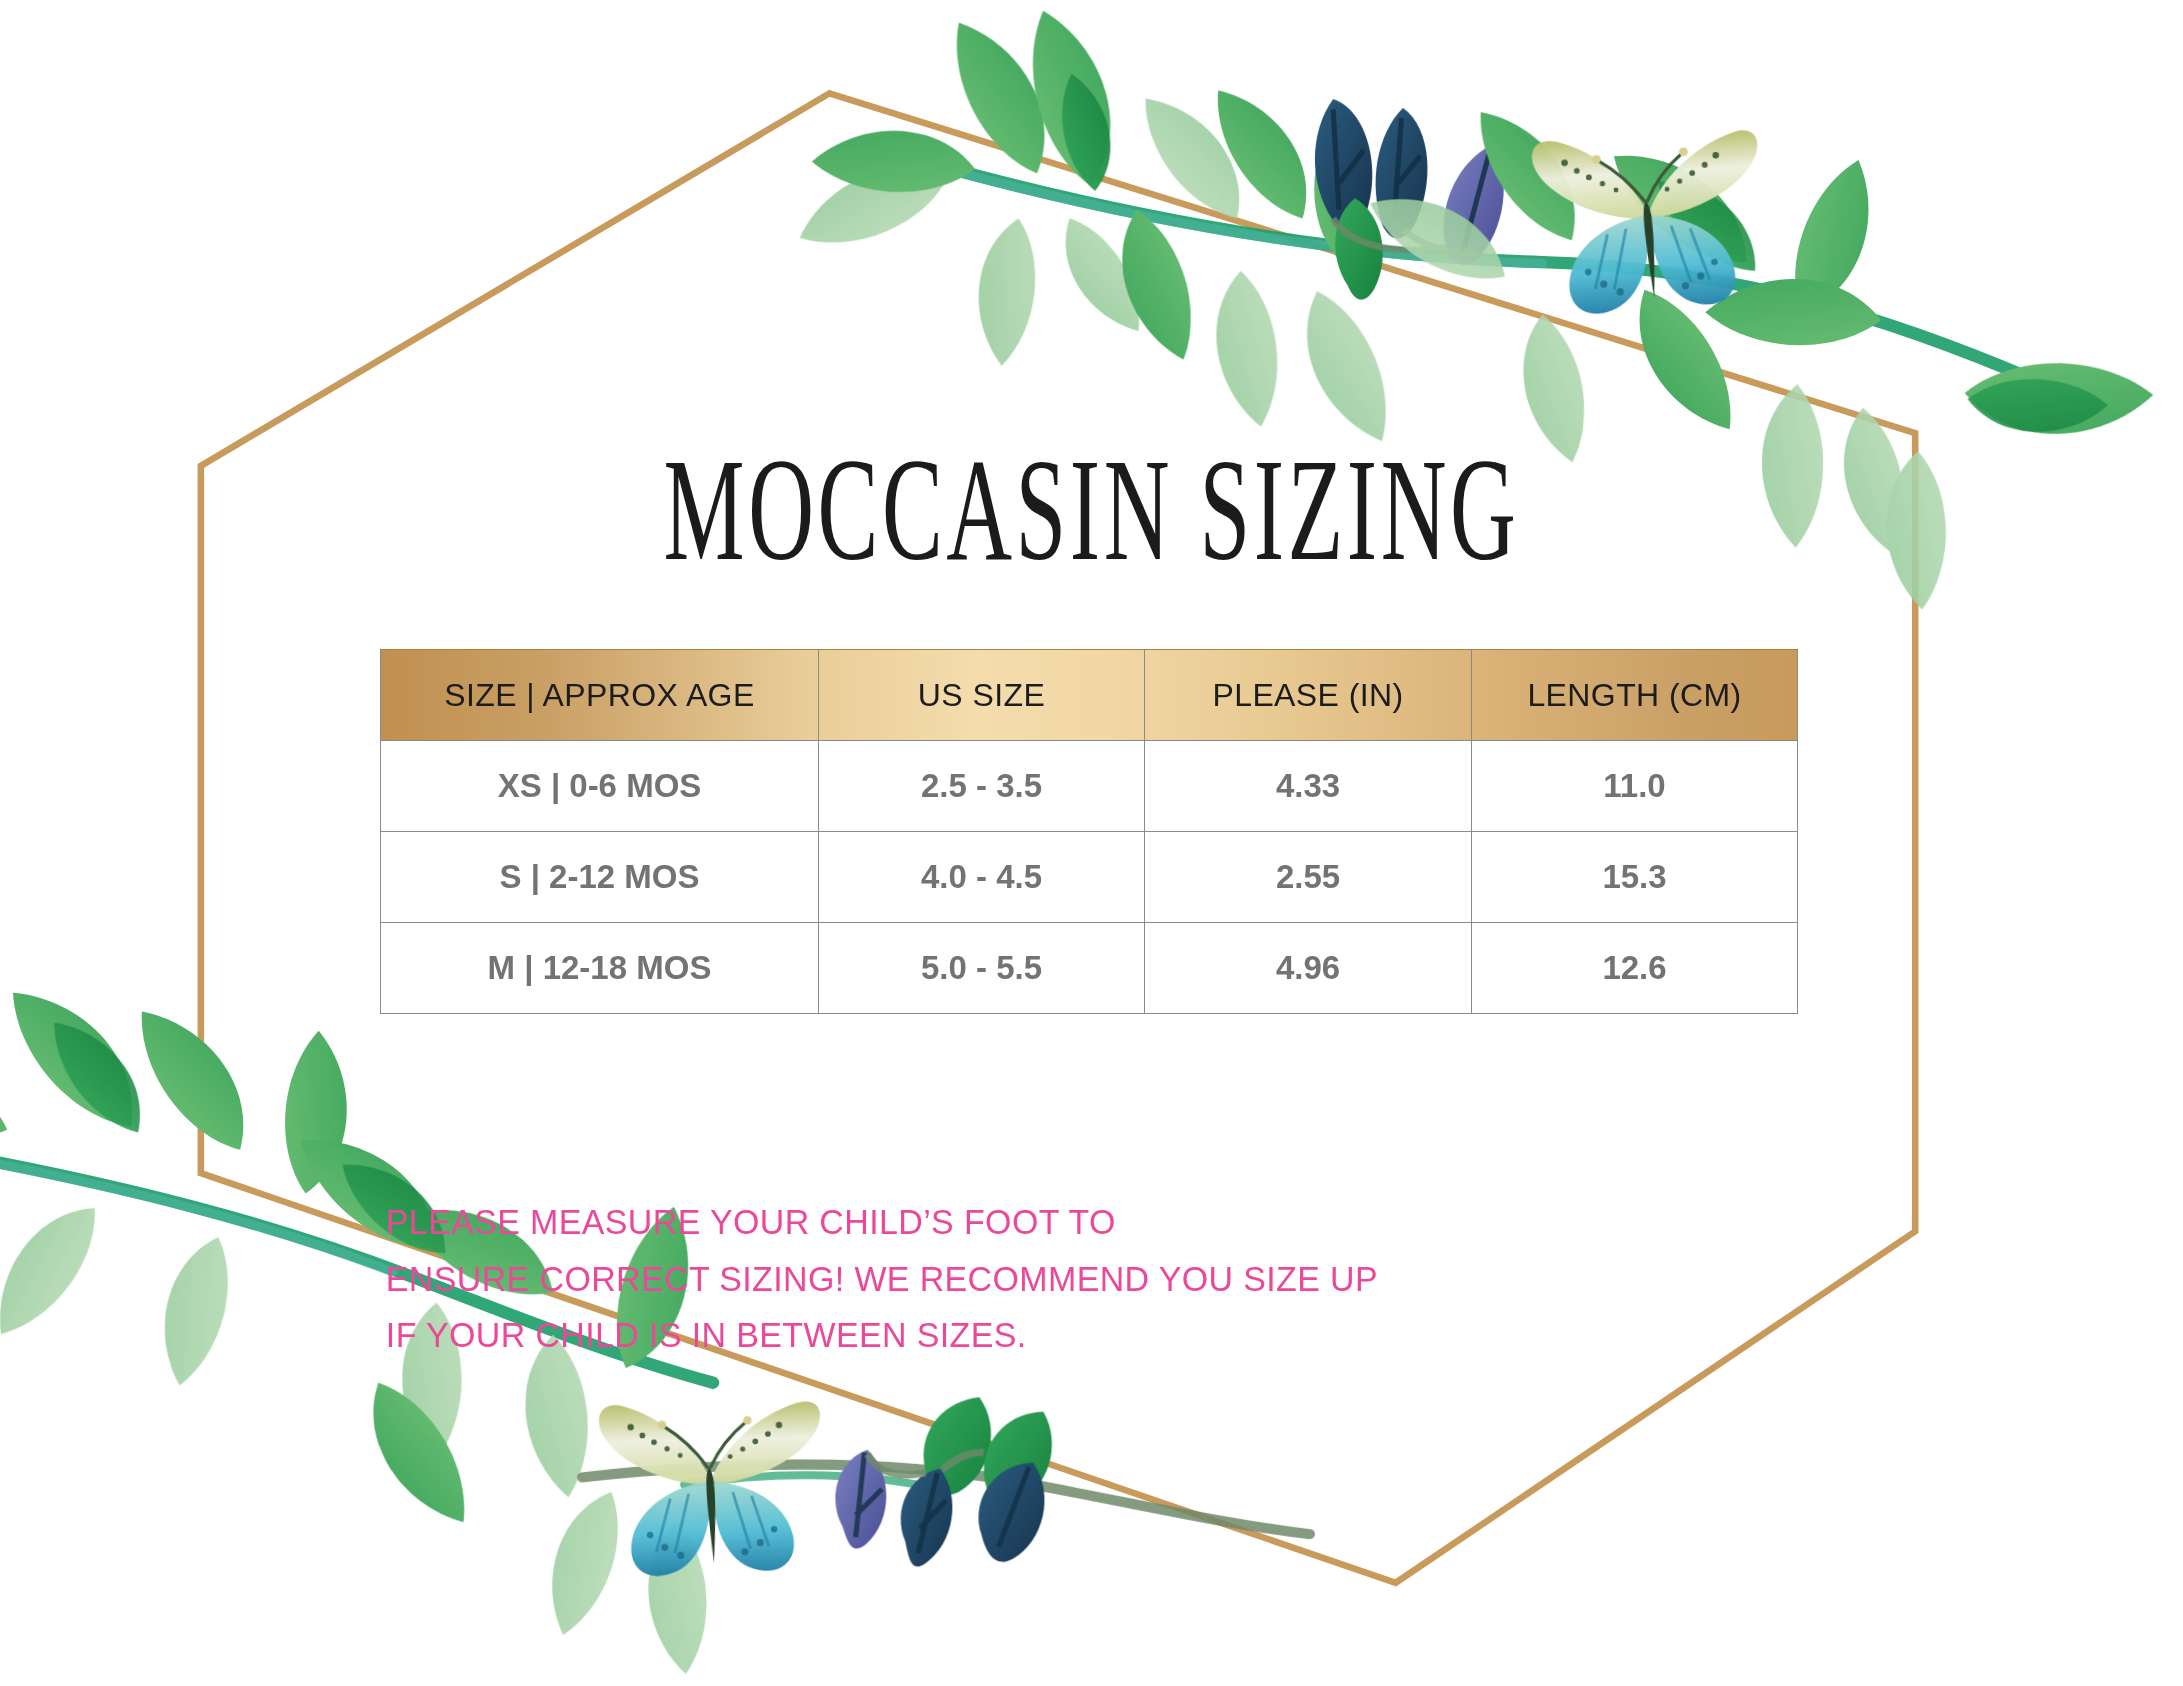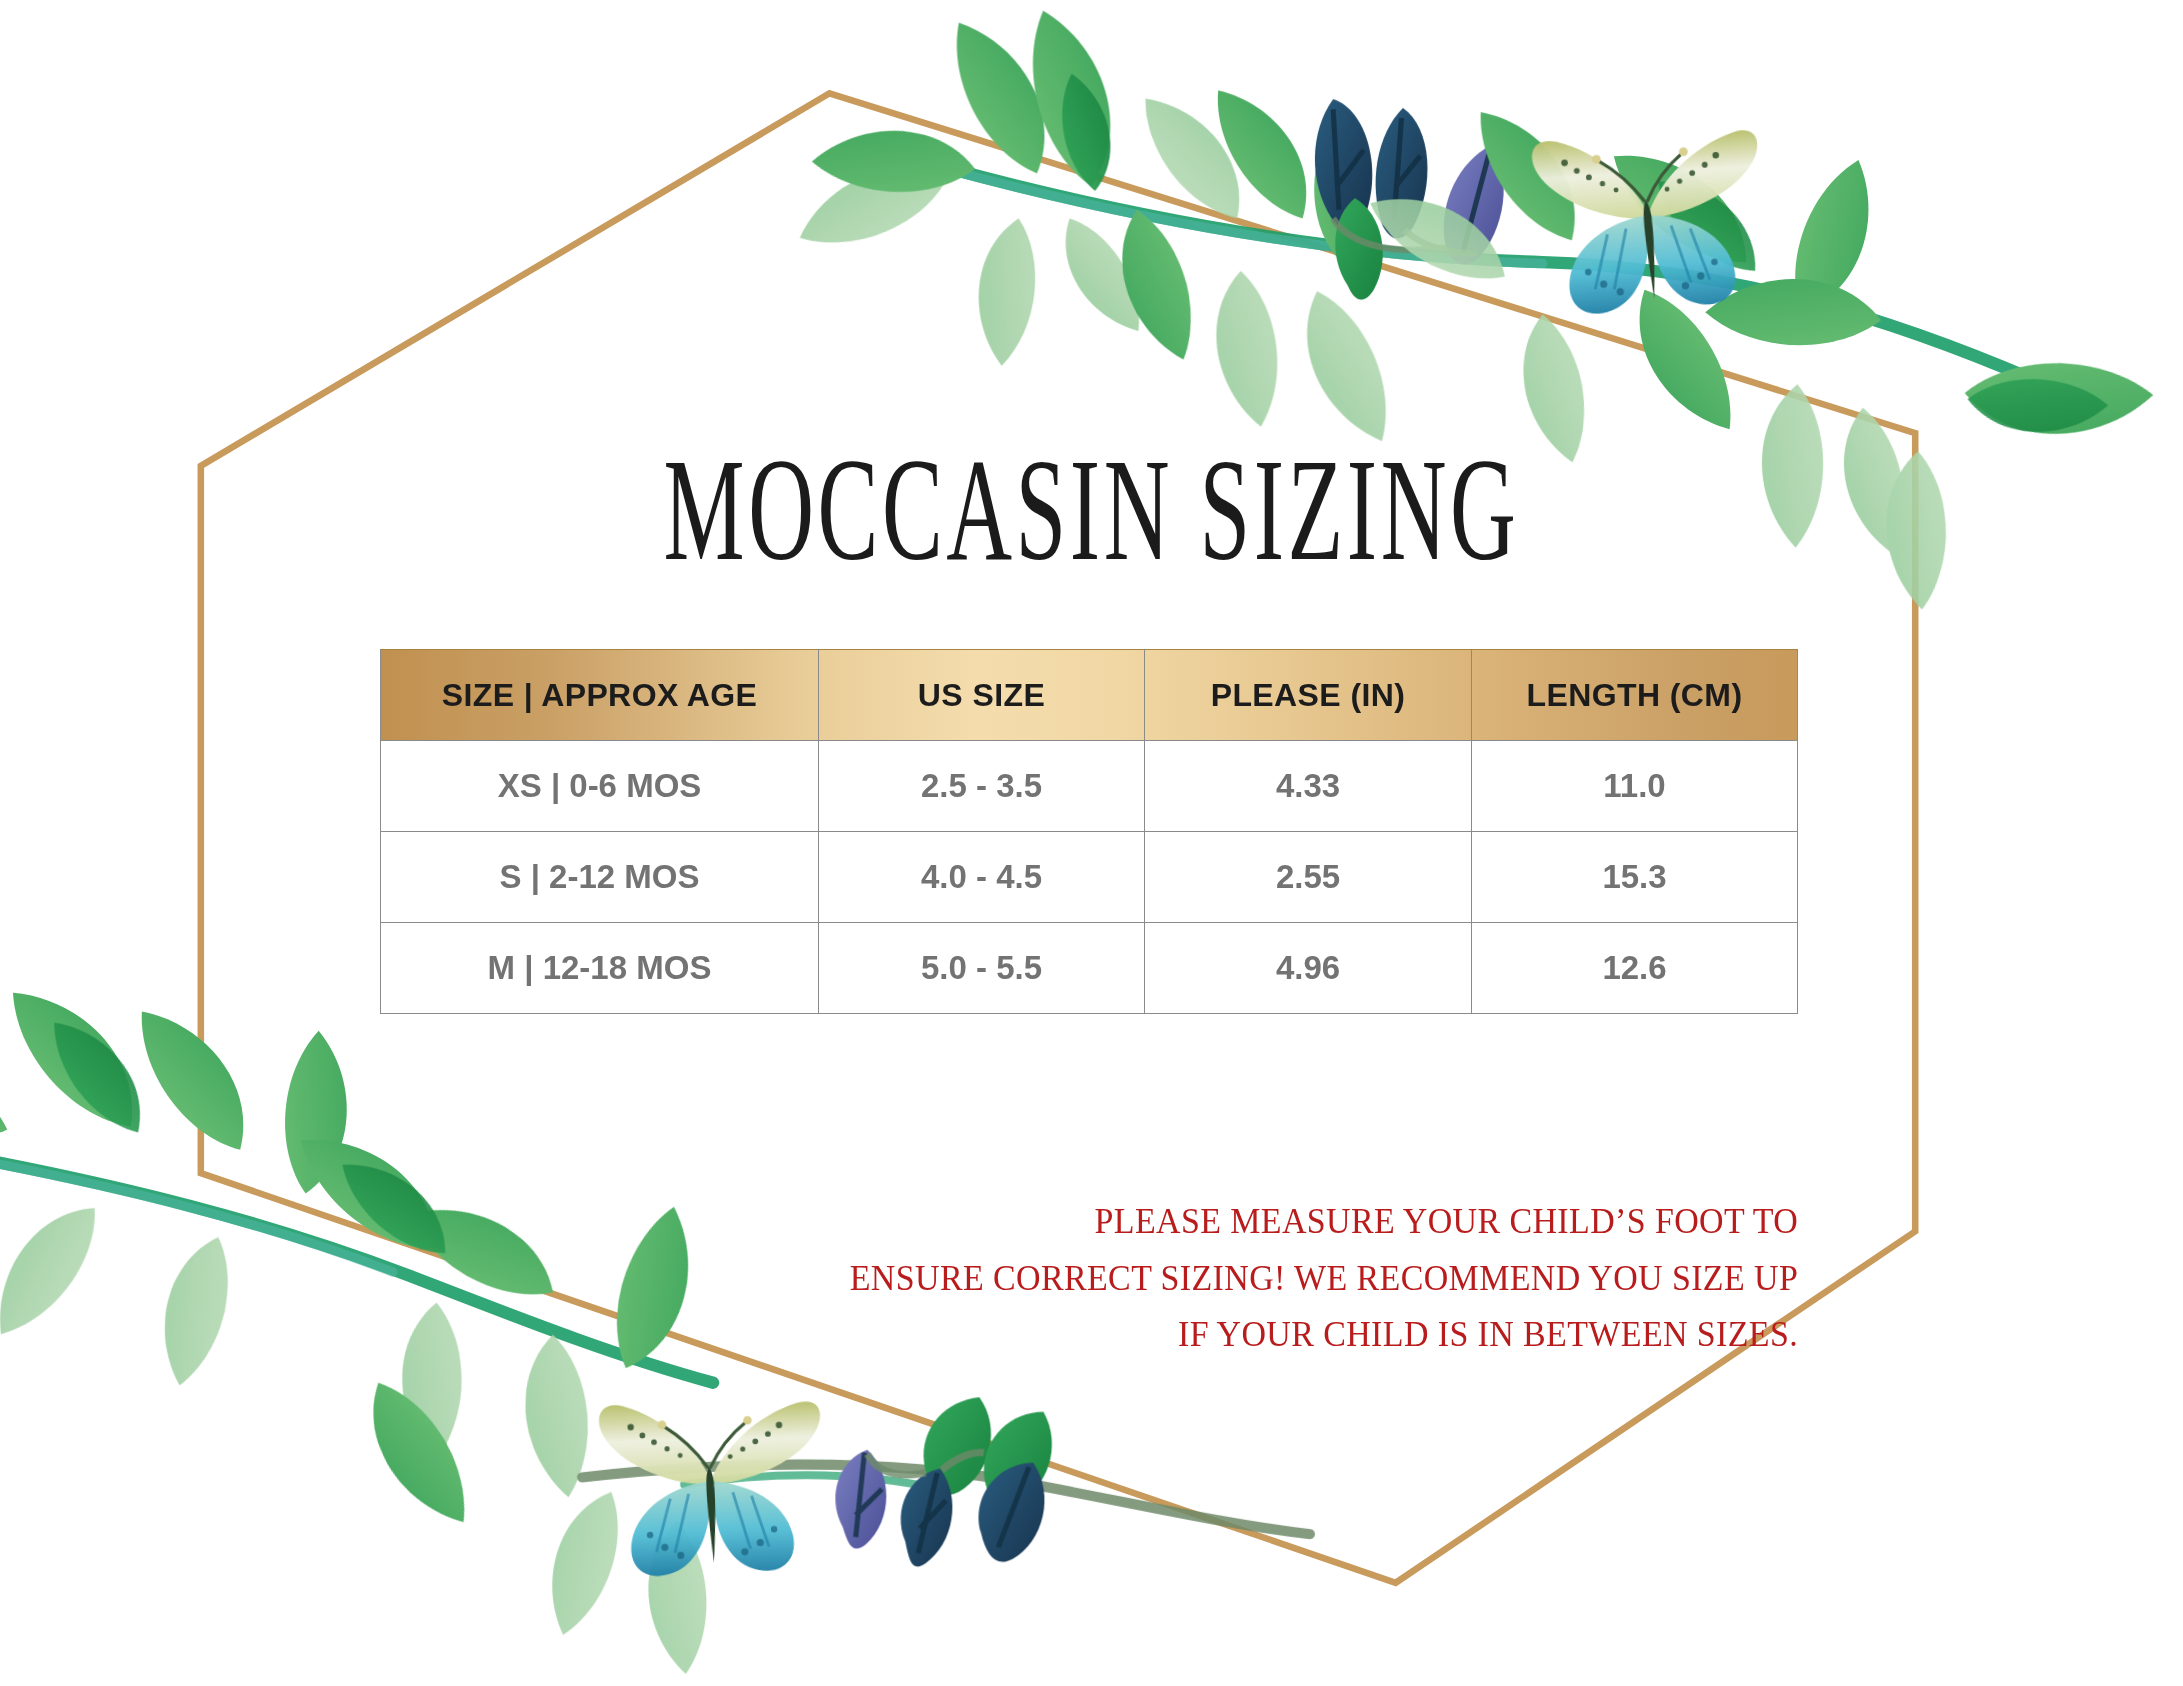--- a/index.html
+++ b/index.html
@@ -71,21 +71,21 @@
         #d8b075 80%,
         #caa066 92%,
         #c89a5b 100%);
   }
   #sizing-table th {
     height: 90px;
     padding: 0 4.4px;
     text-align: center;
     vertical-align: middle;
     font-size: 32px;
-    font-weight: bold;
+    font-weight: normal;
     letter-spacing: 0.4px;
     color: #1c1c1c;
     border: 1.5px solid #8a8a8a;
     border-top-color: #a7833f;
     white-space: nowrap;
     margin-left: 48px;
   }
   #sizing-table td {
     height: 90px;
     padding: 0 4.4px;
@@ -99,27 +99,26 @@
     white-space: nowrap;
   }
   #sizing-table td.size-cell { text-align: center; }
 
   
   #note {
     position: absolute;
     left: 364px;
     top: 1194px;
     width: 1456px;
-    text-align: right;
+    text-align: left;
     font-size: 35px;
     line-height: 1.62;
     letter-spacing: 0.4px;
-    color: #b91c1c;
+    color: #ec4899;
     font-weight: 400;
-    font-family: Liberation Serif, serif;
   }
   #note div { transform: scaleX(0.97); }
 </style>
 </head>
 <body>
 
 <div id="stage">
 
   <svg class="deco-layer" viewBox="0 0 3000 2318" width="2183" height="1687" xmlns="http://www.w3.org/2000/svg">
 

